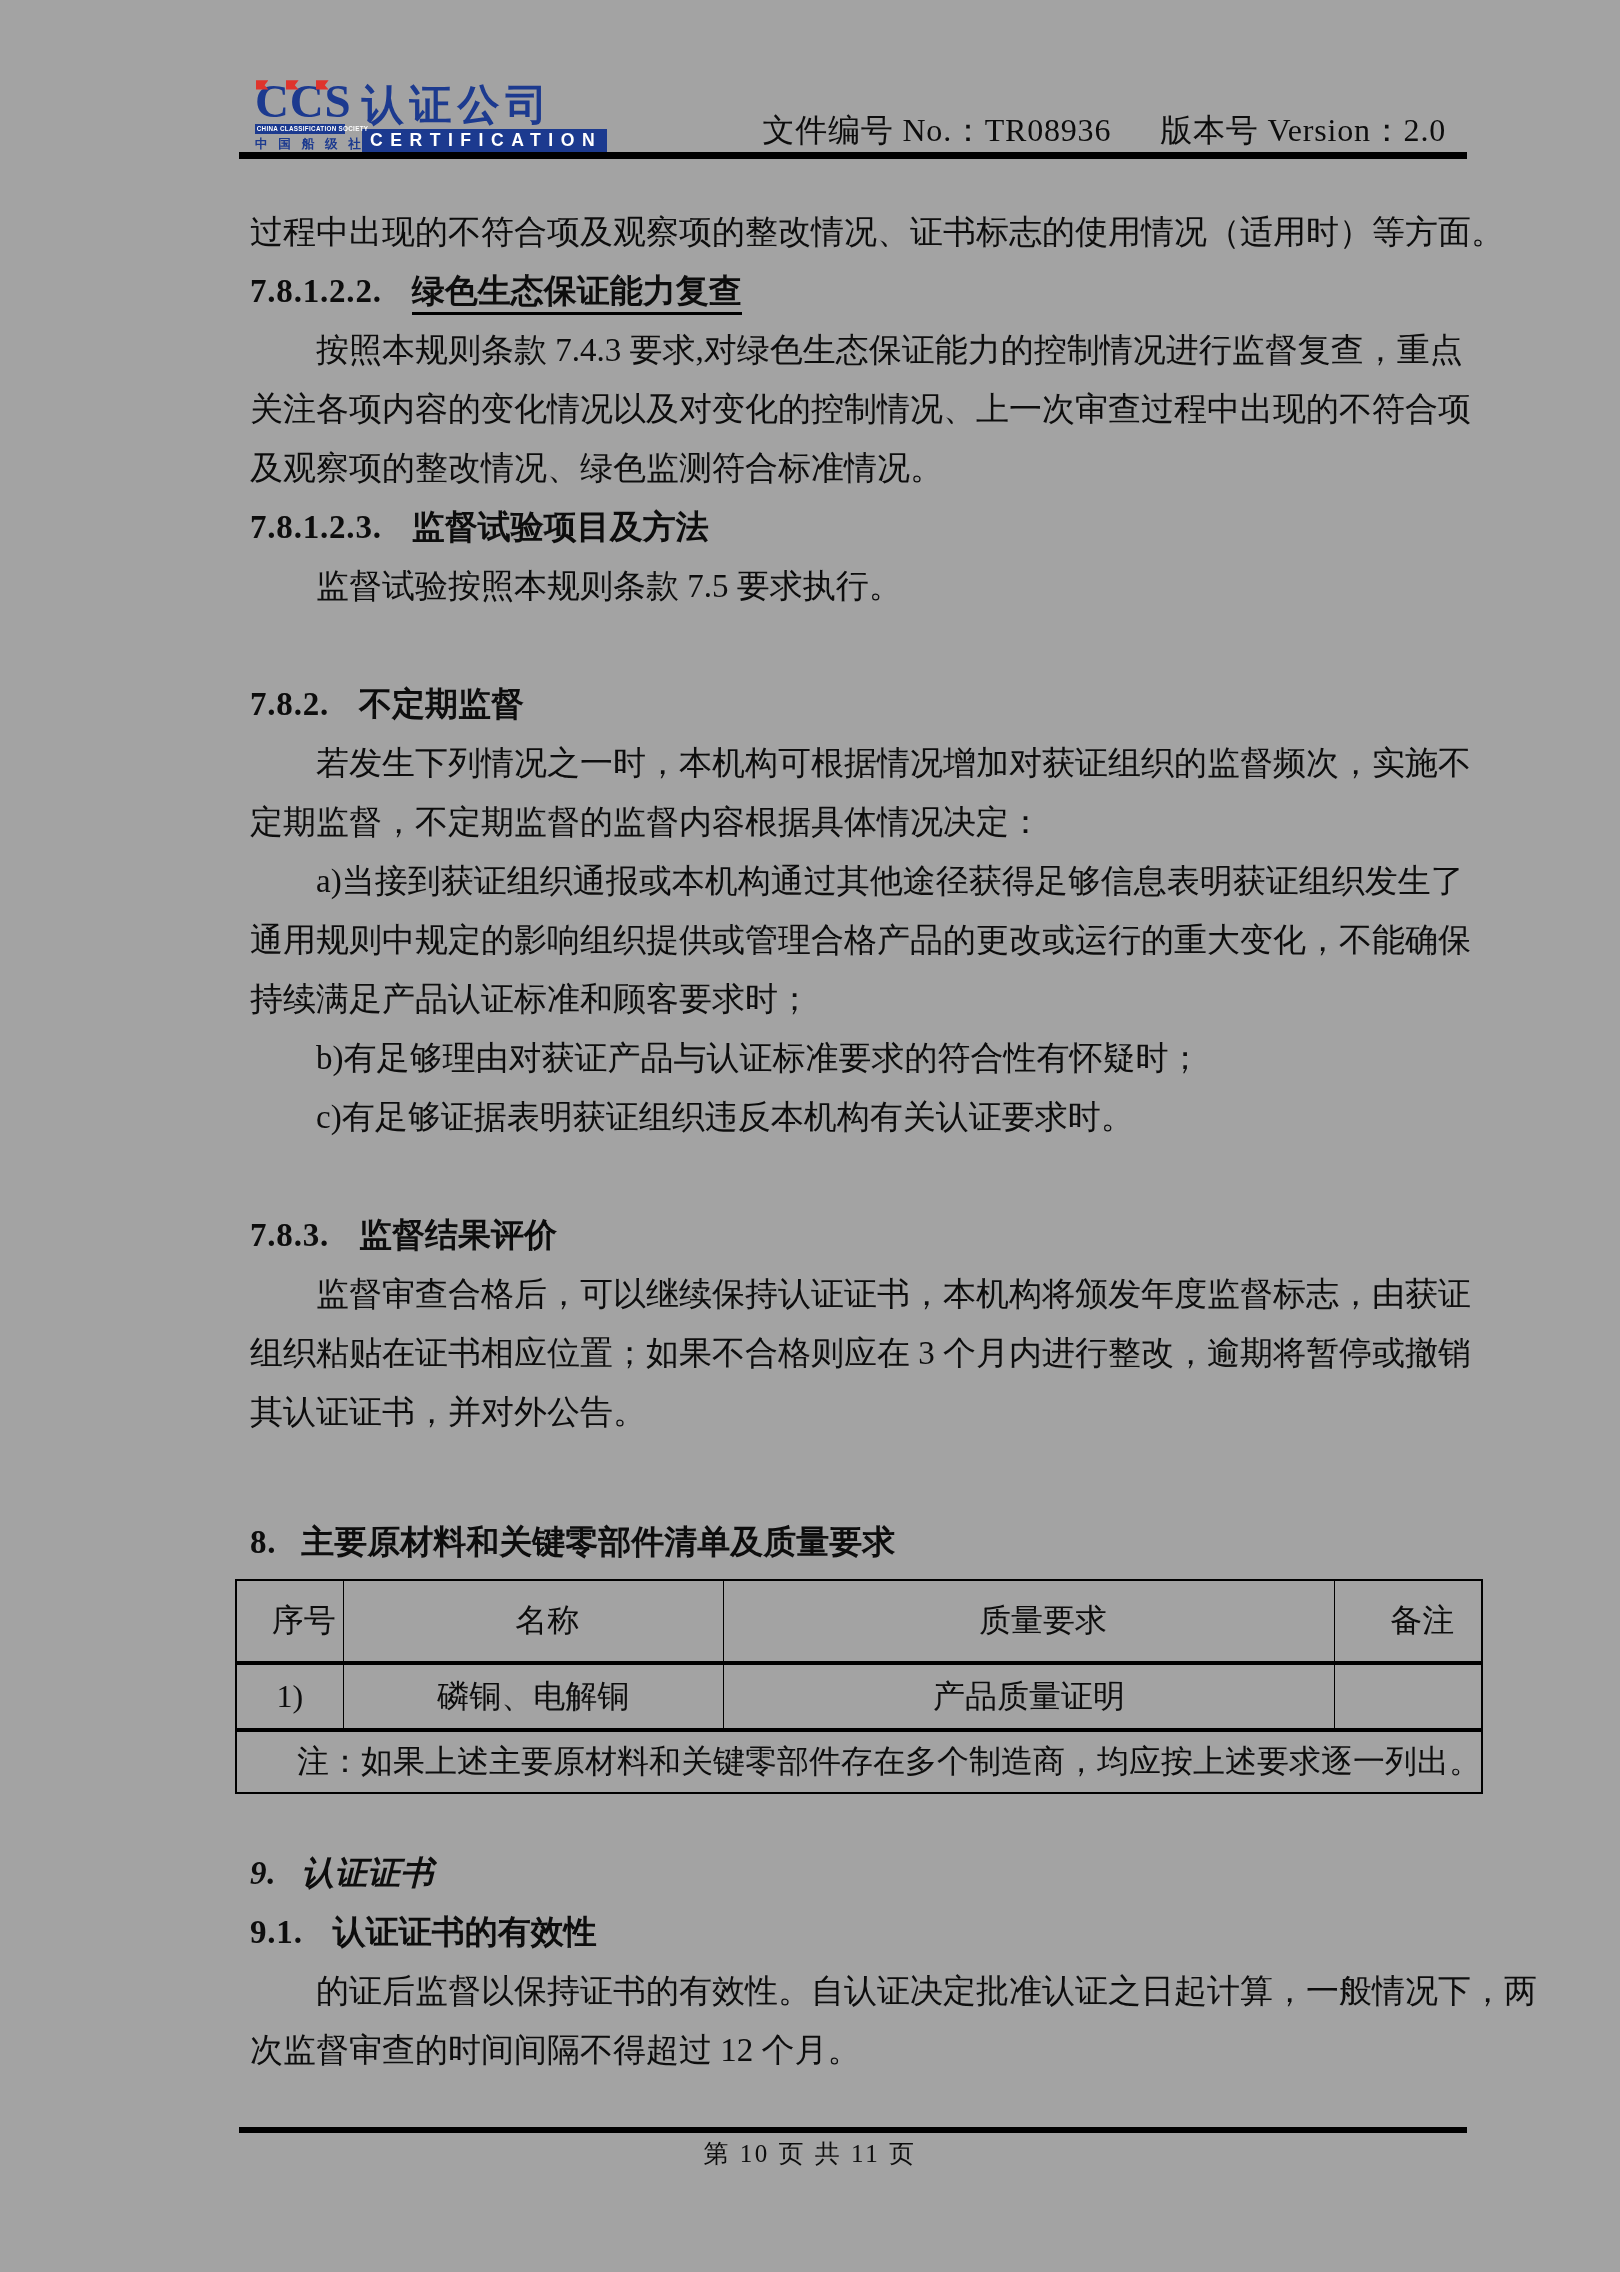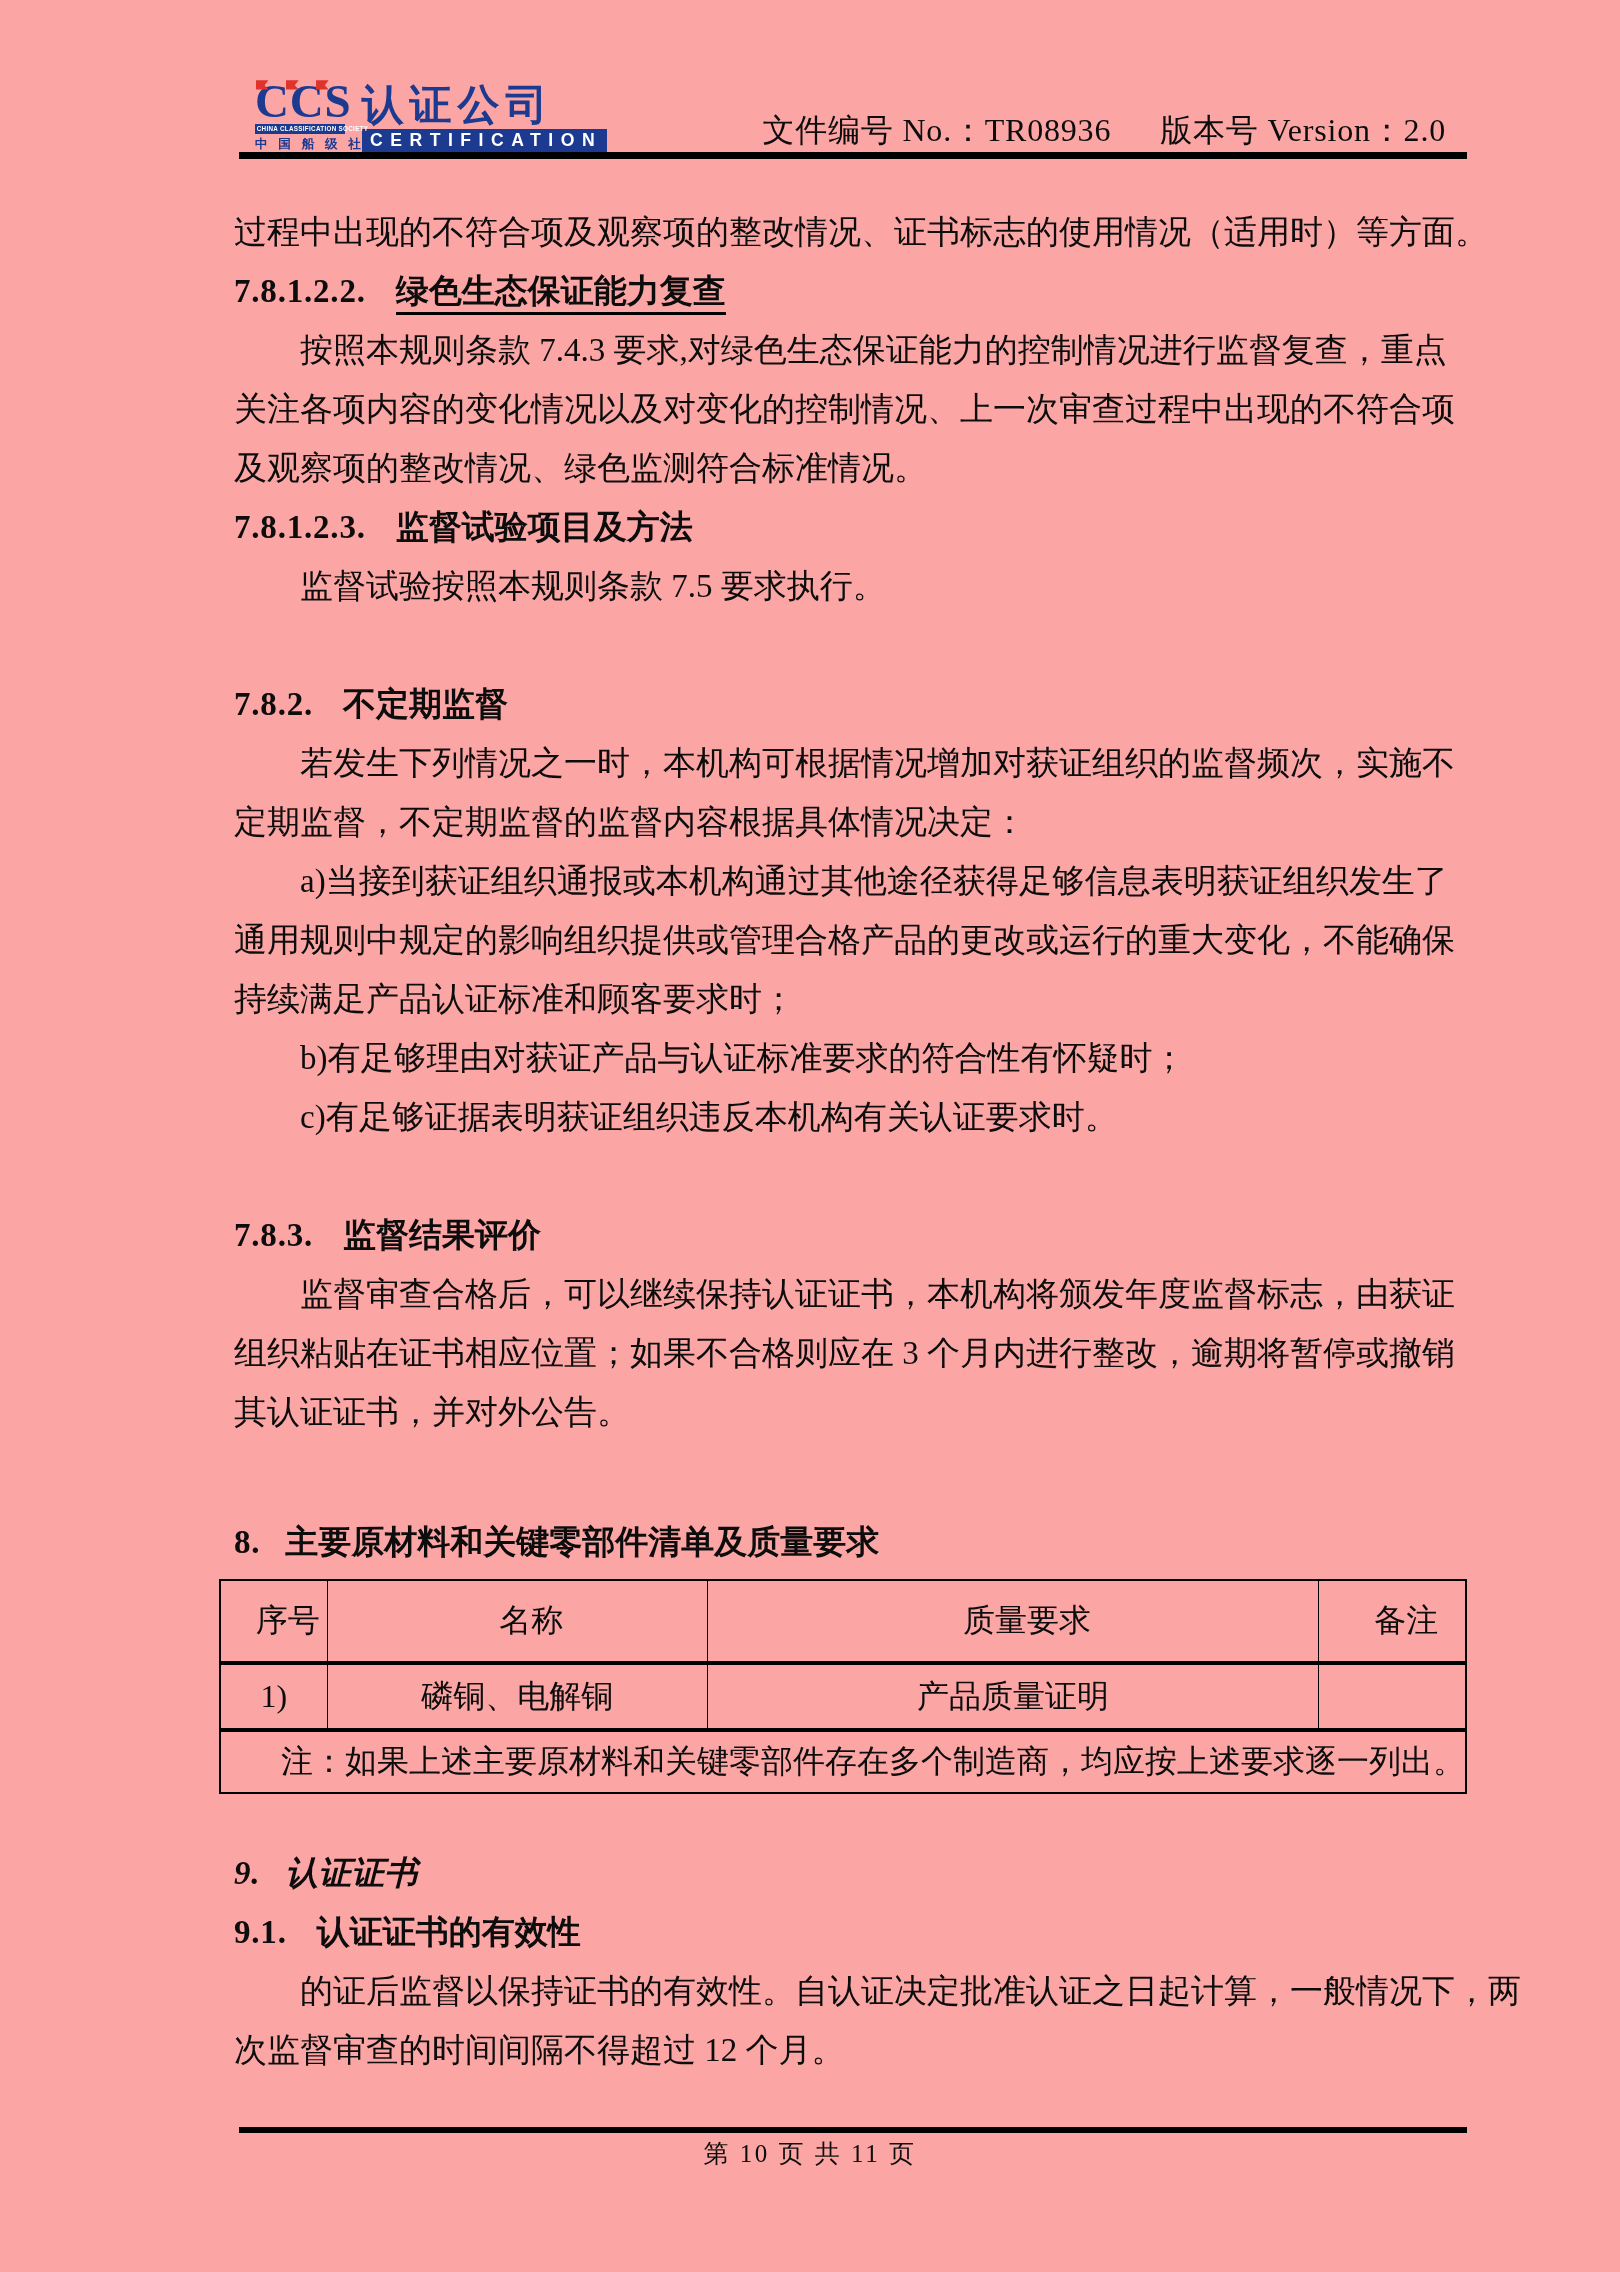--- a/index.html
+++ b/index.html
@@ -1,19 +1,19 @@
 <!DOCTYPE html>
 <html style="font-size:13.4px"><head>
 <meta charset="utf-8">
 <style>
   html,body{margin:0;padding:0;background:#888;}
   .page{
     position:relative;
     width:1620px;height:2273px;
-    background:#fca5a5;
+    background:#a3a3a3;
     font-family:"Liberation Serif","DejaVu Serif",serif;
     color:#0d0d0d;
     overflow:hidden;
   }
   
   .header{position:absolute;left:0;top:0;width:100%;height:167px;}
   .logo{position:absolute;left:255px;top:82px;display:flex;align-items:flex-start;gap:16.7px;}
   .logo-left{position:relative;width:90px;}
   .ccs-wordmark{
     position:relative;
@@ -49,21 +49,21 @@
   }
   .header-meta{
     position:absolute;top:109px;right:174px;
     font-size:32px;white-space:nowrap;letter-spacing:0.8px;
   }
   .header-meta .doc-no{margin-right:49px;}
   .header-rule{position:absolute;left:239px;top:152px;width:1228px;height:6.7px;background:#000;}
 
   
   .content{
-    position:absolute;left:234px;top:203px;width:1246px;
+    position:absolute;left:250px;top:203px;width:1246px;
     font-size:33px;line-height:59px;
   }
   .tline{height:59px;white-space:nowrap;}
   .para .tline:first-child{text-indent:2em;}
   .para.noindent .tline:first-child{text-indent:0;}
   .heading{font-weight:bold;font-size:33px;height:59px;white-space:nowrap;}
   .hnum{margin-right:30px;letter-spacing:0.8px;}
   .hnum-wide{margin-right:25px;letter-spacing:0.8px;}
   .u-title{border-bottom:3.3px solid #000;padding-bottom:2.5px;}
   .gap-70{margin-top:59px;}

